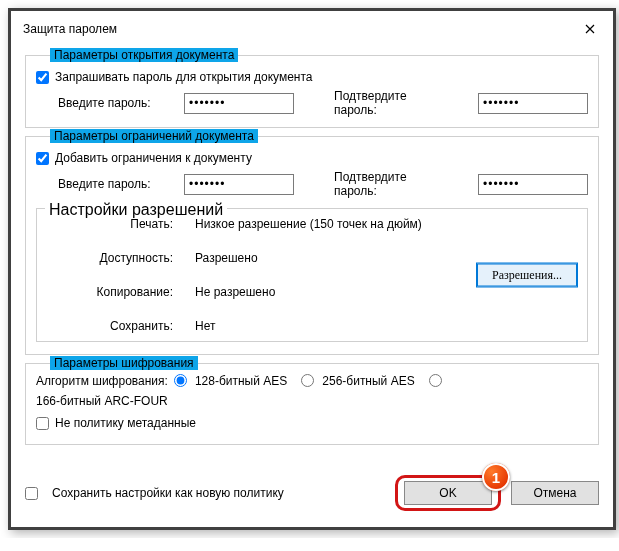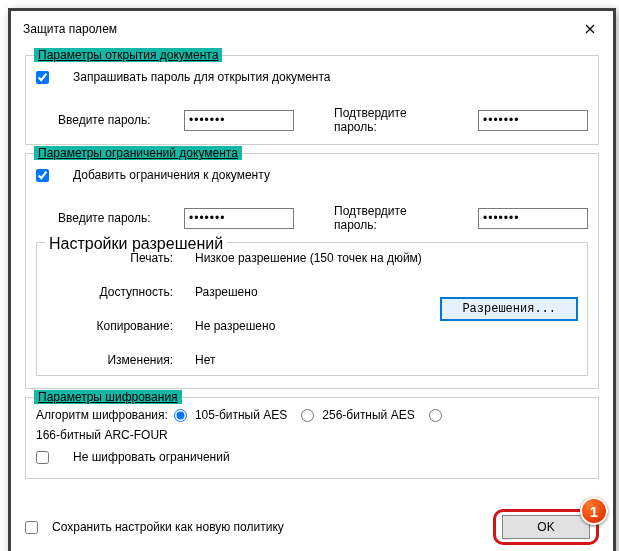--- a/index.html
+++ b/index.html
@@ -37,43 +37,42 @@
   .body { padding: 4px 14px 12px 14px; }
   .groupbox {
     border: 1px solid #cfcfcf;
     margin: 6px 0 8px 0;
     padding: 10px 10px 10px 10px;
     position: relative;
   }
   .groupbox > .legend {
     position: absolute;
     top: -8px;
-    left: 8px;
-    background: #14b8a6;
+    left: 24px;
+    background: #0ea5e9;
     padding: 0 4px;
     font-size: 12px;
-    text-decoration: underline;
   }
   .row {
     display: flex;
     align-items: center;
-    gap: 20px;
+    gap: 2px;
     margin: 4px 0;
   }
   input[type="checkbox"] {
     width: 13px; height: 13px;
     margin: 0 4px 0 0;
   }
   label { cursor: pointer; }
   .pw-row {
     display: flex;
     align-items: center;
     gap: 26px;
     padding-left: 22px;
-    margin-top: 22px;
+    margin-top: 5px;
   }
   .pw-label { min-width: 100px; text-align: left; }
   .pw-label2 { margin-left: 14px; }
   input[type="password"] {
     width: 110px;
     height: 21px;
     border: 1px solid #7a7a7a;
     padding: 0 4px;
     font-size: 12px;
     letter-spacing: 1px;
@@ -102,35 +101,35 @@
     gap: 20px;
   }
   .perm-grid .k { text-align: right; padding-right: 2px; }
   .perm-btn-wrap {
     position: absolute;
     right: 10px;
     top: 50%;
     transform: translateY(-50%);
   }
   button.win {
-    font-family: Liberation Mono, monospace;
+    font-family: Liberation Serif, serif;
     font-size: 12px;
     background: #e1e1e1;
     border: 1px solid #adadad;
-    padding: 3px 20px;
+    padding: 3px 14px;
     cursor: pointer;
   }
   button.win.focus {
     outline: 1px solid #0078d7;
     background: #e5f1fb;
     border: 1px solid #0078d7;
   }
   .enc-row {
     display: flex;
-    align-items: flex-end;
+    align-items: flex-start;
     gap: 6px;
     flex-wrap: wrap;
   }
   input[type="radio"] { margin: 0 2px 0 0; }
   .radio-lab { margin-right: 8px; }
   .footer {
     display: flex;
     align-items: center;
     padding: 10px 14px 16px 14px;
     gap: 10px;
@@ -213,50 +212,51 @@
 
       <div class="inner-group">
         <span class="legend">Настройки разрешений</span>
         <div class="perm-grid">
           <span class="k">Печать:</span>
           <span>Низкое разрешение (150 точек на дюйм)</span>
           <span class="k">Доступность:</span>
           <span>Разрешено</span>
           <span class="k">Копирование:</span>
           <span>Не разрешено</span>
-          <span class="k">Изменения:</span>
+          <span class="k">Сохранить:</span>
           <span>Нет</span>
         </div>
         <div class="perm-btn-wrap">
           <button class="win focus">Разрешения...</button>
         </div>
       </div>
     </div>
 
     <div class="groupbox">
       <span class="legend">Параметры шифрования</span>
       <div class="enc-row">
         <span>Алгоритм шифрования:</span>
         <input type="radio" name="algo" checked="" style="">
-        <label class="radio-lab">105-битный AES</label>
+        <label class="radio-lab">128-битный AES</label>
         <input type="radio" name="algo" style="">
         <label class="radio-lab">256-битный AES</label>
         <input type="radio" name="algo" style="">
         <label class="radio-lab">166-битный ARC-FOUR</label>
       </div>
       <div class="row" style="margin-top:8px;">
         <input type="checkbox" style="">
-        <label>Не шифровать ограничений</label>
+        <label>Не политику метаданные</label>
       </div>
     </div>
 
   </div>
 
   <div class="footer">
     <input type="checkbox" style="">
     <label>Сохранить настройки как новую политику</label>
     <span class="spacer"></span>
     <span class="ok-wrap">
       <button class="ok">OK</button>
       <span class="callout">1</span>
     </span>
+    <button class="cancel">Отмена</button>
   </div>
 </div>
 
 </body></html>

